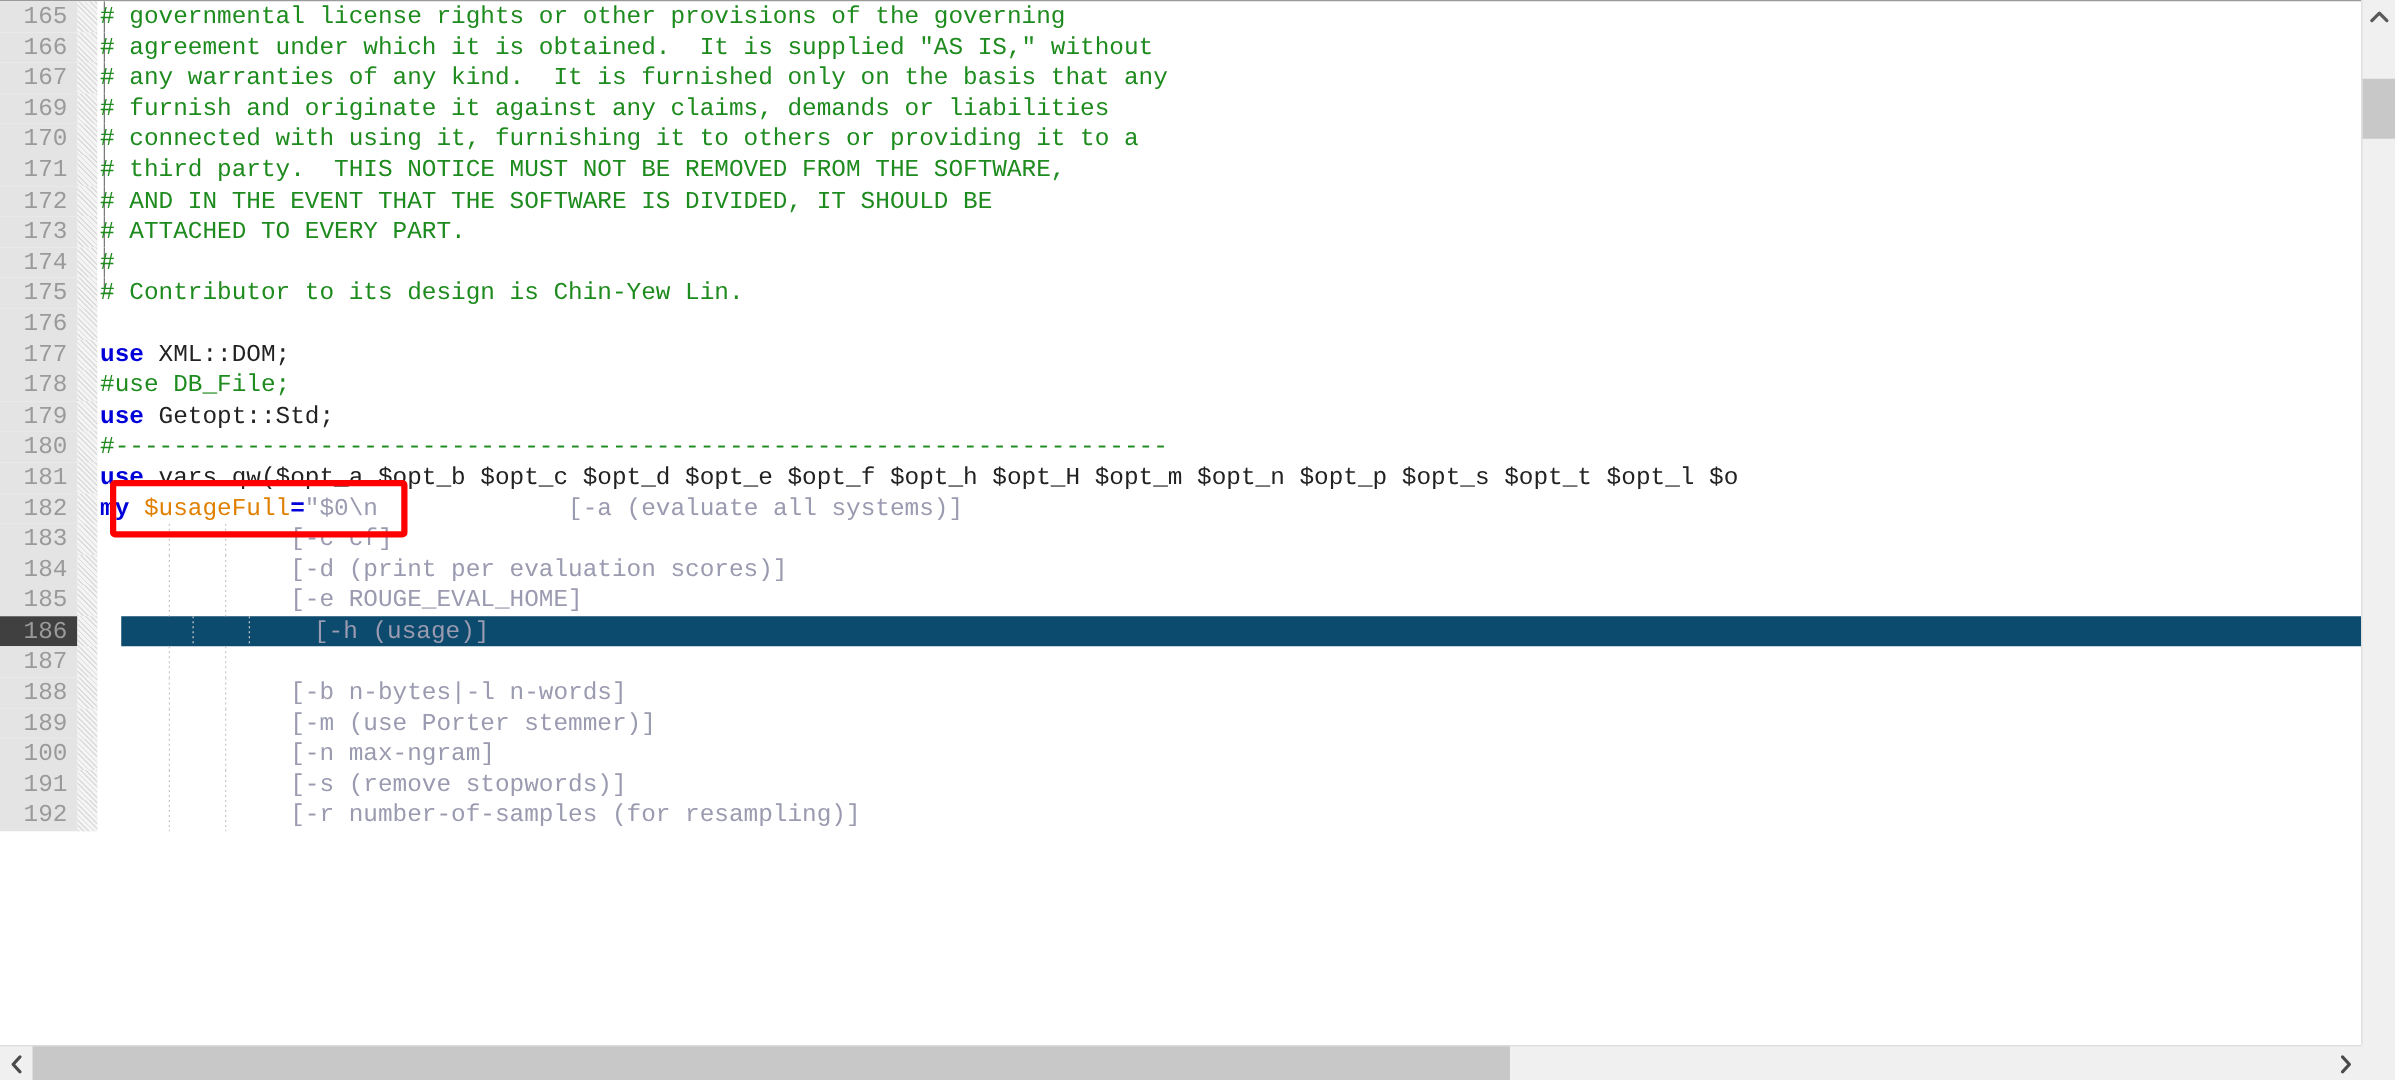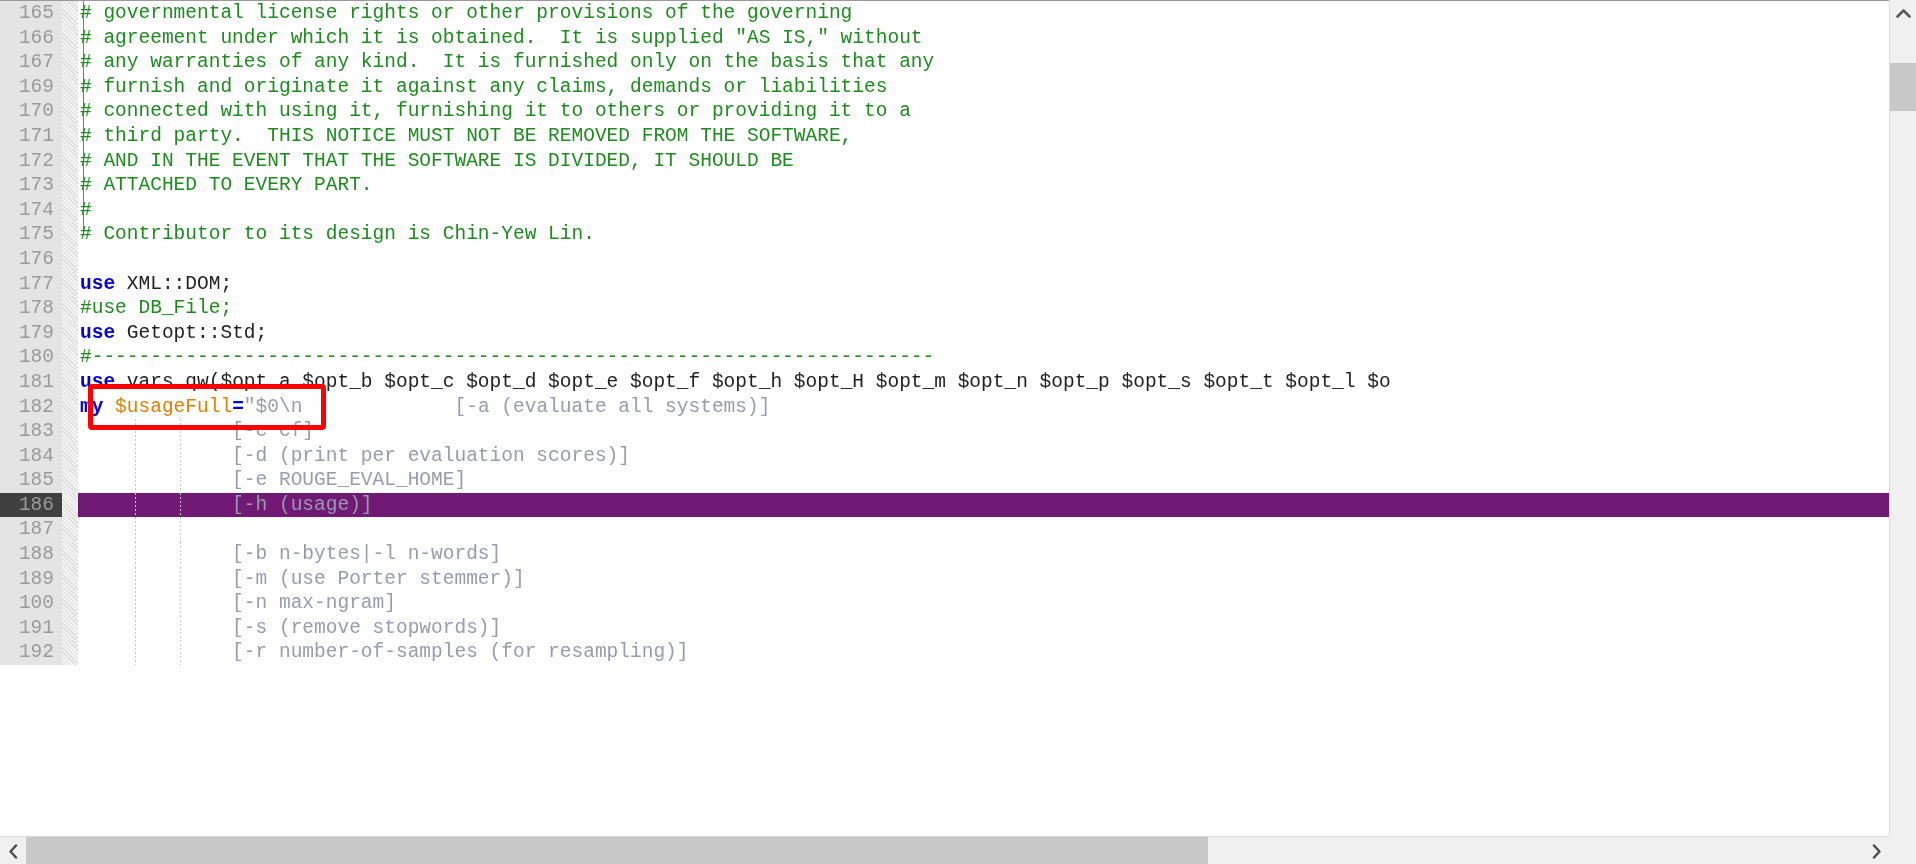--- a/index.html
+++ b/index.html
@@ -36,21 +36,21 @@
   }
 
   
   .row {
     position: relative;
     height: 24.6px;
     line-height: 24.6px;
     white-space: pre;
     font-size: 19.5px;
   }
-  .row.current .line-body { background: #701a75; }
+  .row.current .line-body { background: #0c4a6e; margin-left: 19px; }
   .row.current .gutter    { background: #404040; }
 
   
   .gutter {
     position: absolute;
     left: 0; top: 0;
     width: 62px;
     height: 100%;
     background: #E4E4E4;
     color: #9a9a9a;

